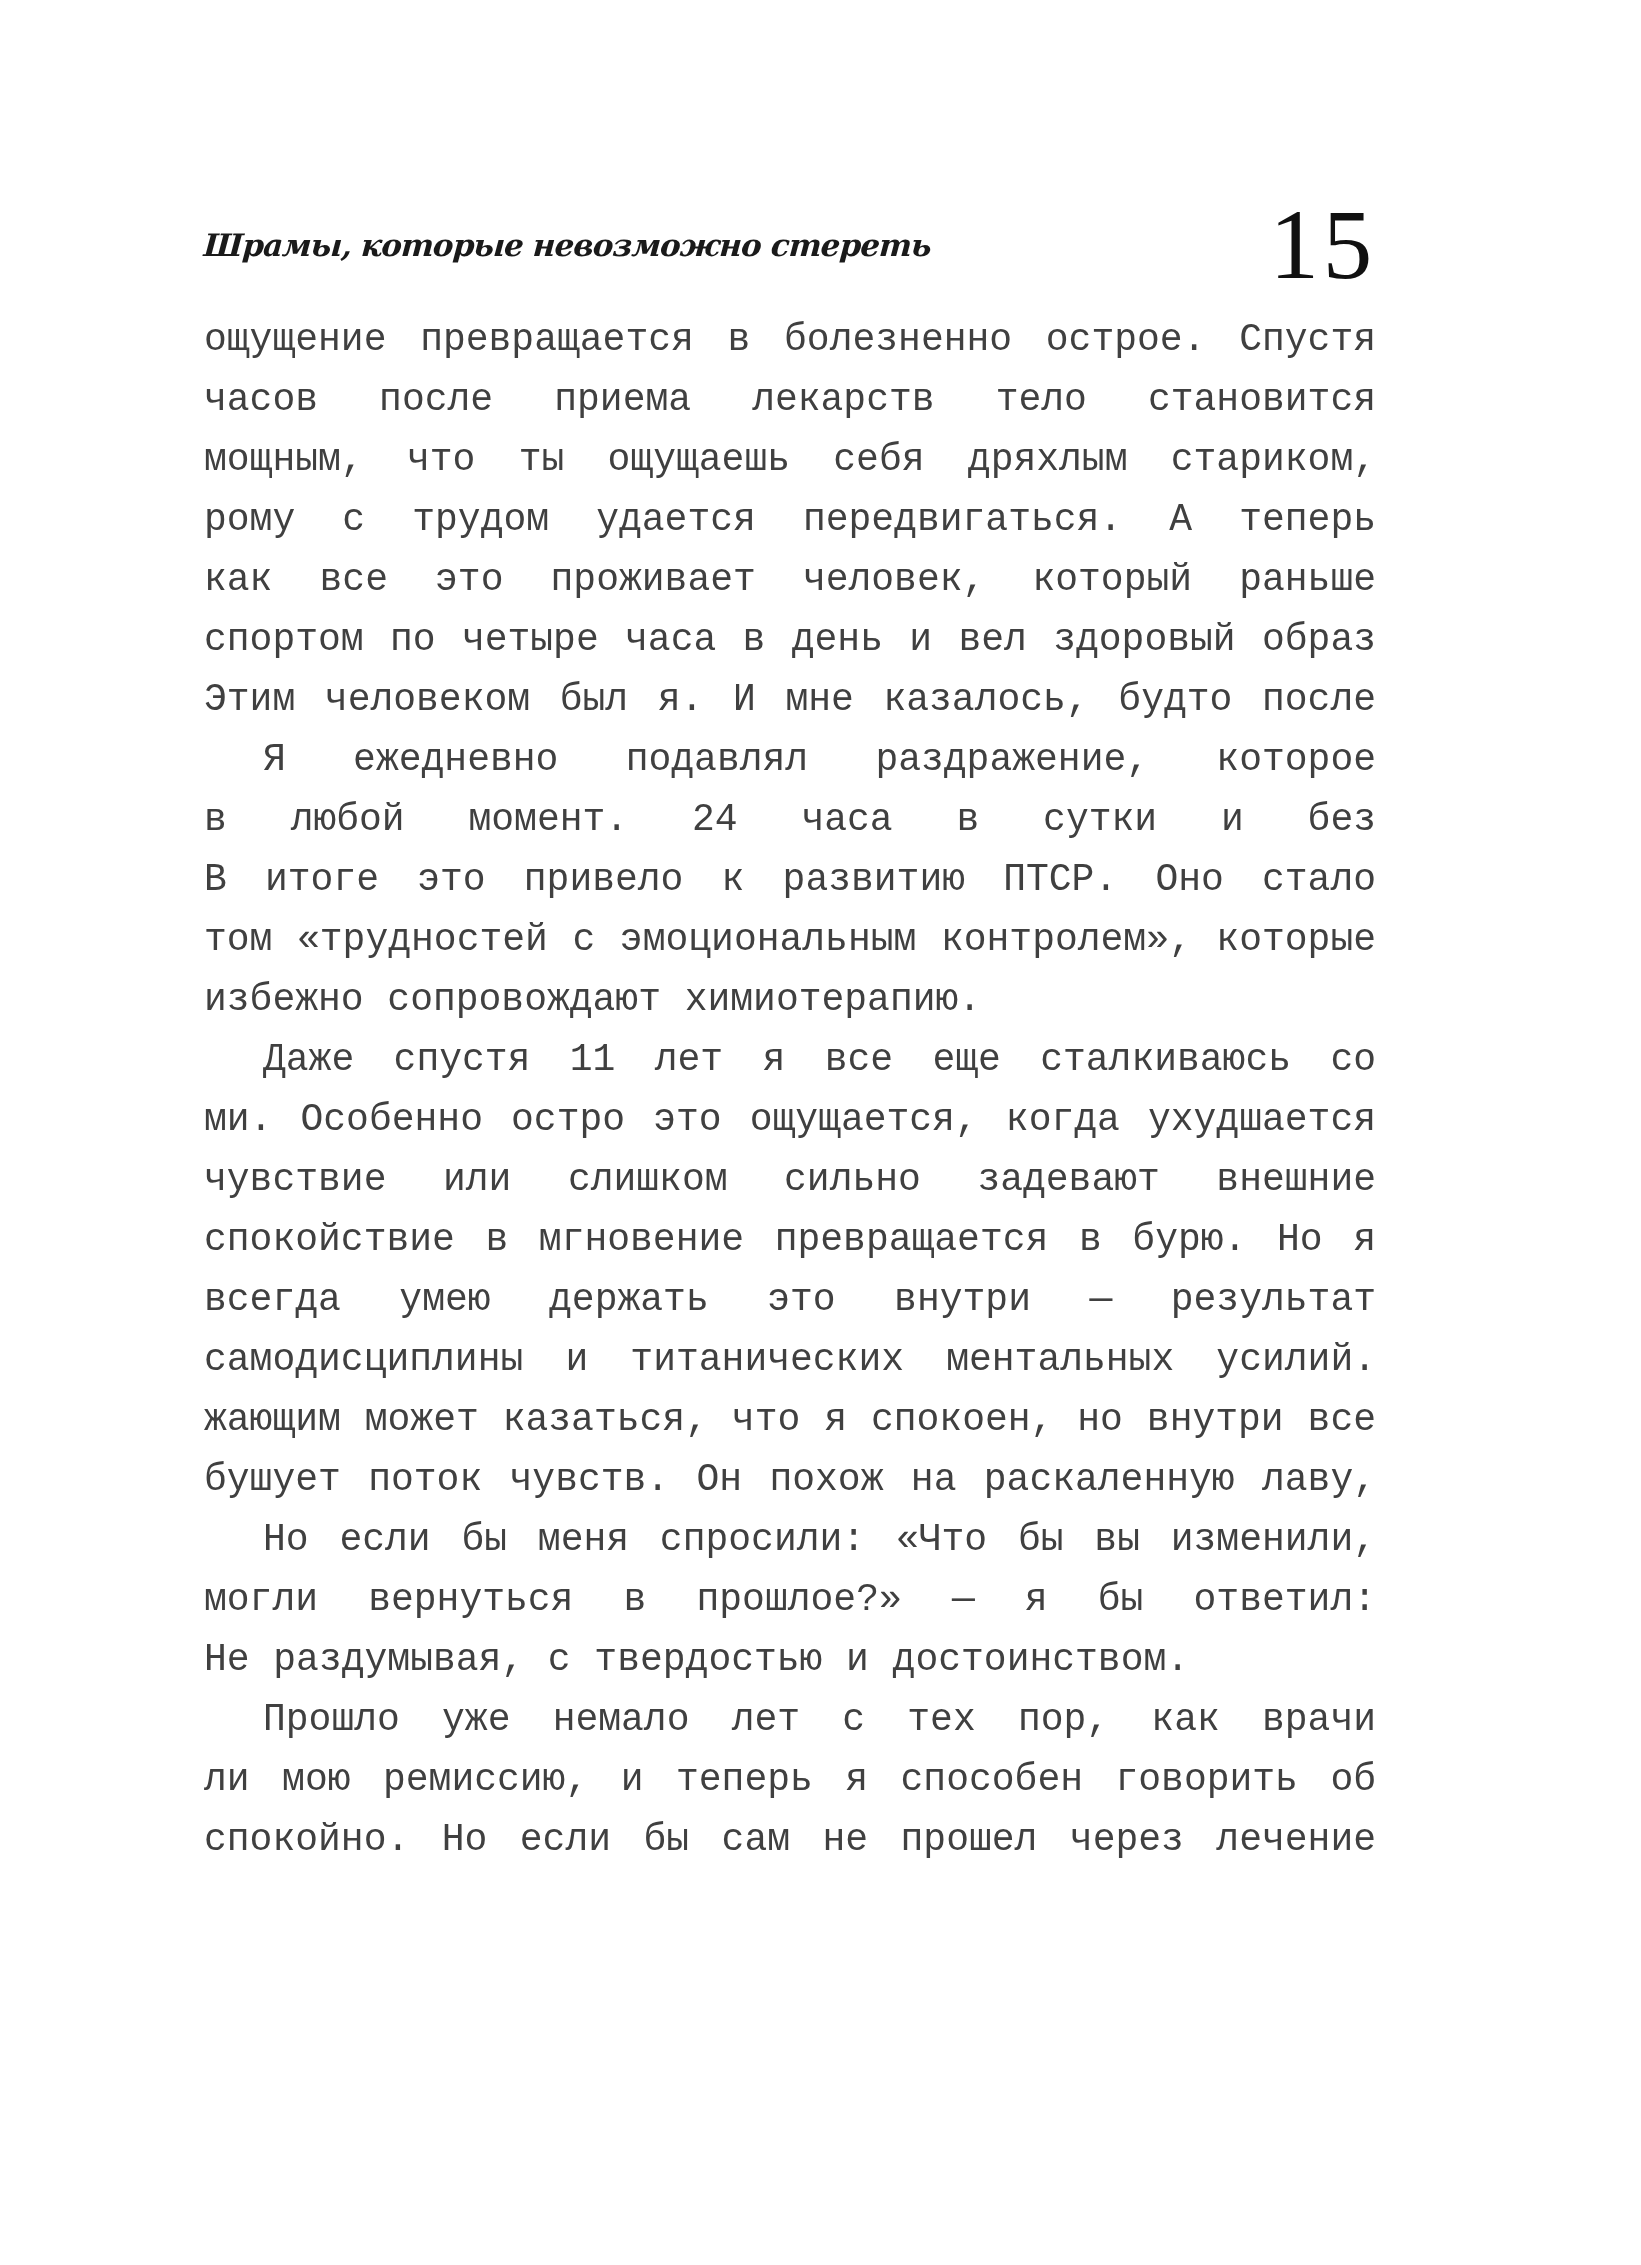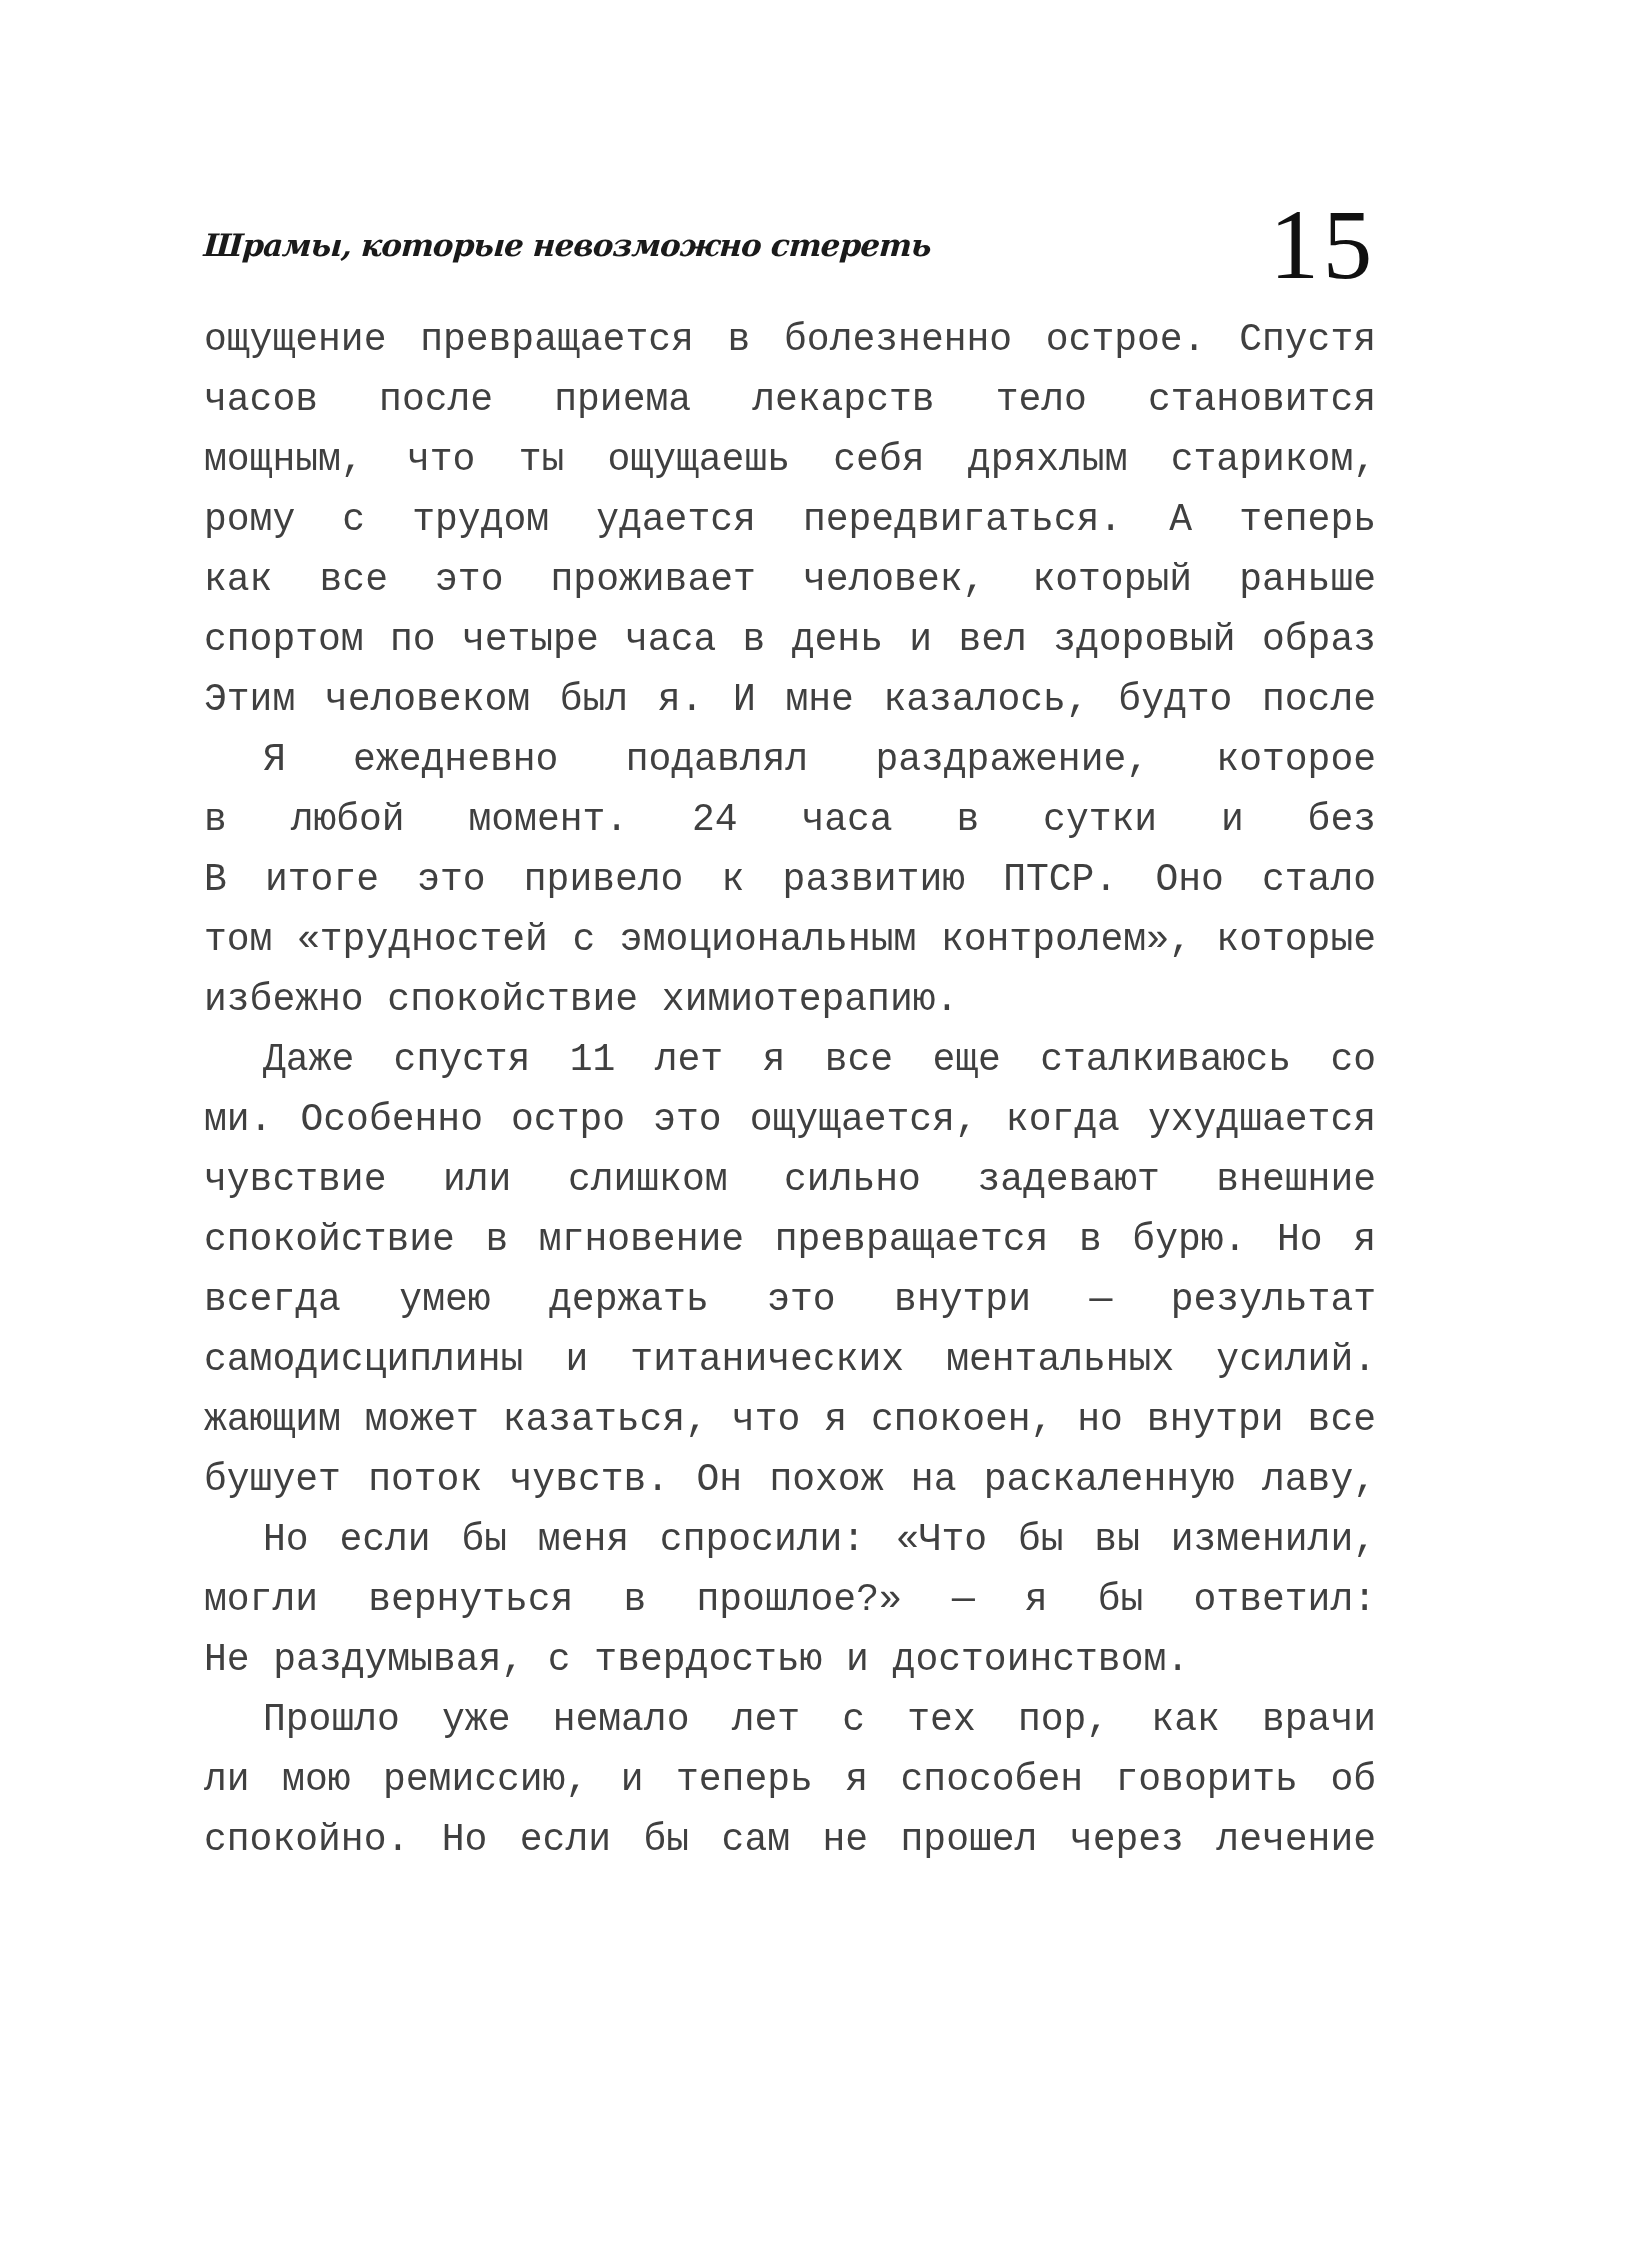--- a/index.html
+++ b/index.html
@@ -77,21 +77,21 @@
     <div class="line">мощным, что ты ощущаешь себя дряхлым стариком, кото-</div>
     <div class="line">рому с трудом удается передвигаться. А теперь представьте,</div>
     <div class="line">как все это проживает человек, который раньше занимался</div>
     <div class="line">спортом по четыре часа в день и вел здоровый образ жизни.</div>
     <div class="line">Этим человеком был я. И мне казалось, будто после мой мир</div>
 
     <div class="line indent">Я ежедневно подавлял раздражение, которое возникало</div>
     <div class="line">в любой момент. 24 часа в сутки и без предупреждения.</div>
     <div class="line">В итоге это привело к развитию ПТСР. Оно стало результа-</div>
     <div class="line">том «трудностей с эмоциональным контролем», которые не-</div>
-    <div class="line para-end">избежно спокойствие химиотерапию.</div>
+    <div class="line para-end">избежно сопровождают химиотерапию.</div>
 
     <div class="line indent">Даже спустя 11 лет я все еще сталкиваюсь со сложностя-</div>
     <div class="line">ми. Особенно остро это ощущается, когда ухудшается само-</div>
     <div class="line">чувствие или слишком сильно задевают внешние события, —</div>
     <div class="line">спокойствие в мгновение превращается в бурю. Но я почти</div>
     <div class="line">всегда умею держать это внутри — результат многолетней</div>
     <div class="line">самодисциплины и титанических ментальных усилий. Окру-</div>
     <div class="line">жающим может казаться, что я спокоен, но внутри все равно</div>
     <div class="line">бушует поток чувств. Он похож на раскаленную лаву, кото-</div>
 

